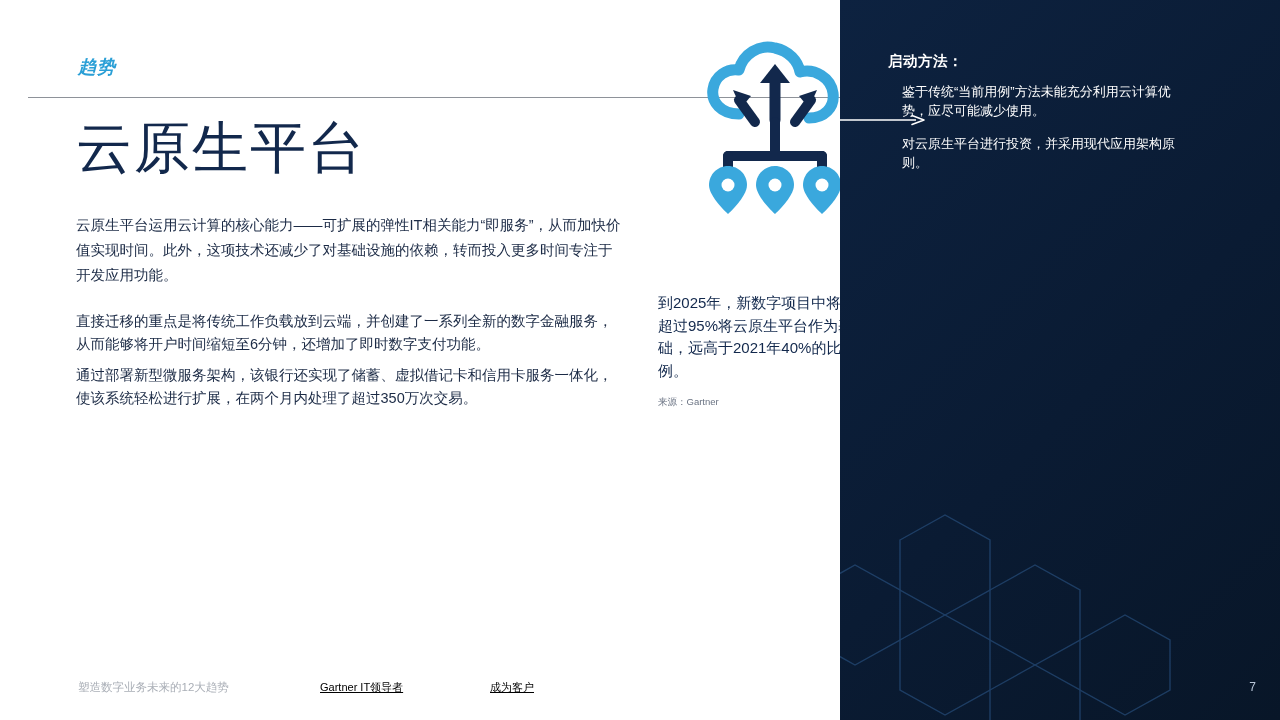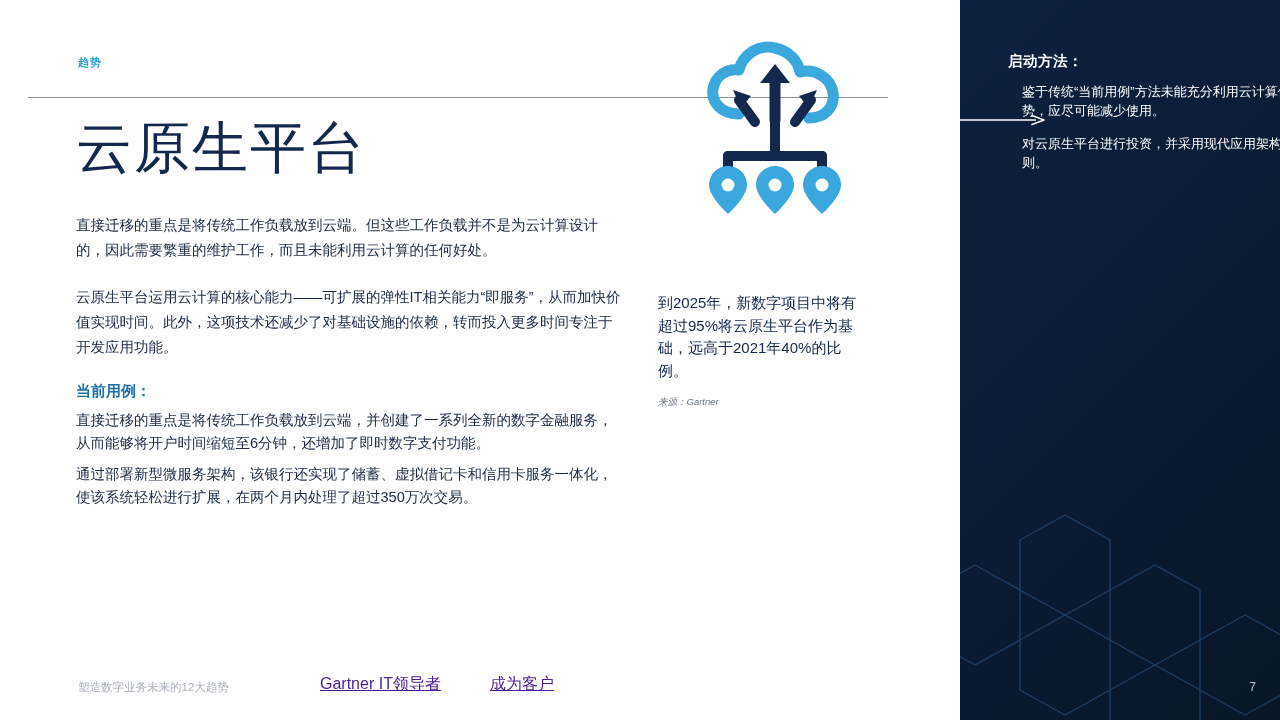--- a/index.html
+++ b/index.html
@@ -19,21 +19,21 @@
     width: 1280px;
     height: 720px;
     background: #ffffff;
   }
 
   
   .right-panel {
     position: absolute;
     top: 0;
     right: 0;
-    width: 320px;
+    width: 440px;
     height: 720px;
     background: linear-gradient(135deg, #0d2240 0%, #0a1b33 55%, #081628 100%);
     overflow: hidden;
   }
   .hexes {
     position: absolute;
     left: 0;
     bottom: -40px;
     width: 372px;
     height: 340px;
@@ -71,24 +71,25 @@
     bottom: 26px;
     color: #b9c6d8;
     font-size: 12px;
   }
 
   
   .kicker {
     position: absolute;
     left: 78px;
     top: 55px;
-    font-size: 11px;
+    font-size: 18px;
     font-weight: 700;
     color: #2a9fd6;
     letter-spacing: 1px;
+    font-style: italic;
   }
   .rule {
     position: absolute;
     left: 28px;
     top: 97px;
     width: 860px;
     height: 1px;
     background: #8e9299;
   }
   .title {
@@ -135,21 +136,20 @@
   }
   .stat-text {
     font-size: 15px;
     line-height: 1.5;
     color: #12284c;
   }
   .stat-source {
     margin-top: 14px;
     font-size: 9.5px;
     color: #6a7383;
-    font-style: italic;
   }
 
   
   .cloud-art {
     position: absolute;
     left: 695px;
     top: 38px;
     width: 160px;
     height: 180px;
   }
@@ -158,22 +158,22 @@
   .footer-note {
     position: absolute;
     left: 78px;
     bottom: 25px;
     font-size: 11.5px;
     color: #a9aeb6;
   }
   .footer-link {
     position: absolute;
     bottom: 25px;
-    font-size: 16px;
-    color: #4c1d95;
+    font-size: 11px;
+    color: #000000;
     text-decoration: underline;
     cursor: pointer;
   }
   .footer-link.l1 { left: 320px; }
   .footer-link.l2 { left: 490px; }
 </style>
 </head>
 <body>
 
 <div class="page">
@@ -204,23 +204,21 @@
       <path d="M33 128 C22 128 14 137 14 147 C14 159 33 176 33 176 C33 176 52 159 52 147 C52 137 44 128 33 128 Z" fill="#3aa8dd"></path>
       <circle cx="33" cy="147" r="6.5" fill="#ffffff"></circle>
       <path d="M80 128 C69 128 61 137 61 147 C61 159 80 176 80 176 C80 176 99 159 99 147 C99 137 91 128 80 128 Z" fill="#3aa8dd"></path>
       <circle cx="80" cy="147" r="6.5" fill="#ffffff"></circle>
       <path d="M127 128 C116 128 108 137 108 147 C108 159 127 176 127 176 C127 176 146 159 146 147 C146 137 138 128 127 128 Z" fill="#3aa8dd"></path>
       <circle cx="127" cy="147" r="6.5" fill="#ffffff"></circle>
     </svg>
   </div>
 
   <div class="body-col">
-    <p class="body-p">直接迁移的重点是将传统工作负载放到云端。但这些工作负载并不是为云计算设计的，因此需要繁重的维护工作，而且未能利用云计算的任何好处。</p>
     <p class="body-p">云原生平台运用云计算的核心能力——可扩展的弹性IT相关能力“即服务”，从而加快价值实现时间。此外，这项技术还减少了对基础设施的依赖，转而投入更多时间专注于开发应用功能。</p>
-    <div class="subhead">当前用例：</div>
     <p class="body-p tight">直接迁移的重点是将传统工作负载放到云端，并创建了一系列全新的数字金融服务，从而能够将开户时间缩短至6分钟，还增加了即时数字支付功能。</p>
     <p class="body-p tight">通过部署新型微服务架构，该银行还实现了储蓄、虚拟借记卡和信用卡服务一体化，使该系统轻松进行扩展，在两个月内处理了超过350万次交易。</p>
   </div>
 
   <div class="stat">
     <div class="stat-text">到2025年，新数字项目中将有超过95%将云原生平台作为基础，远高于2021年40%的比例。</div>
     <div class="stat-source">来源：Gartner</div>
   </div>
 
   <div class="footer-note">塑造数字业务未来的12大趋势</div>

